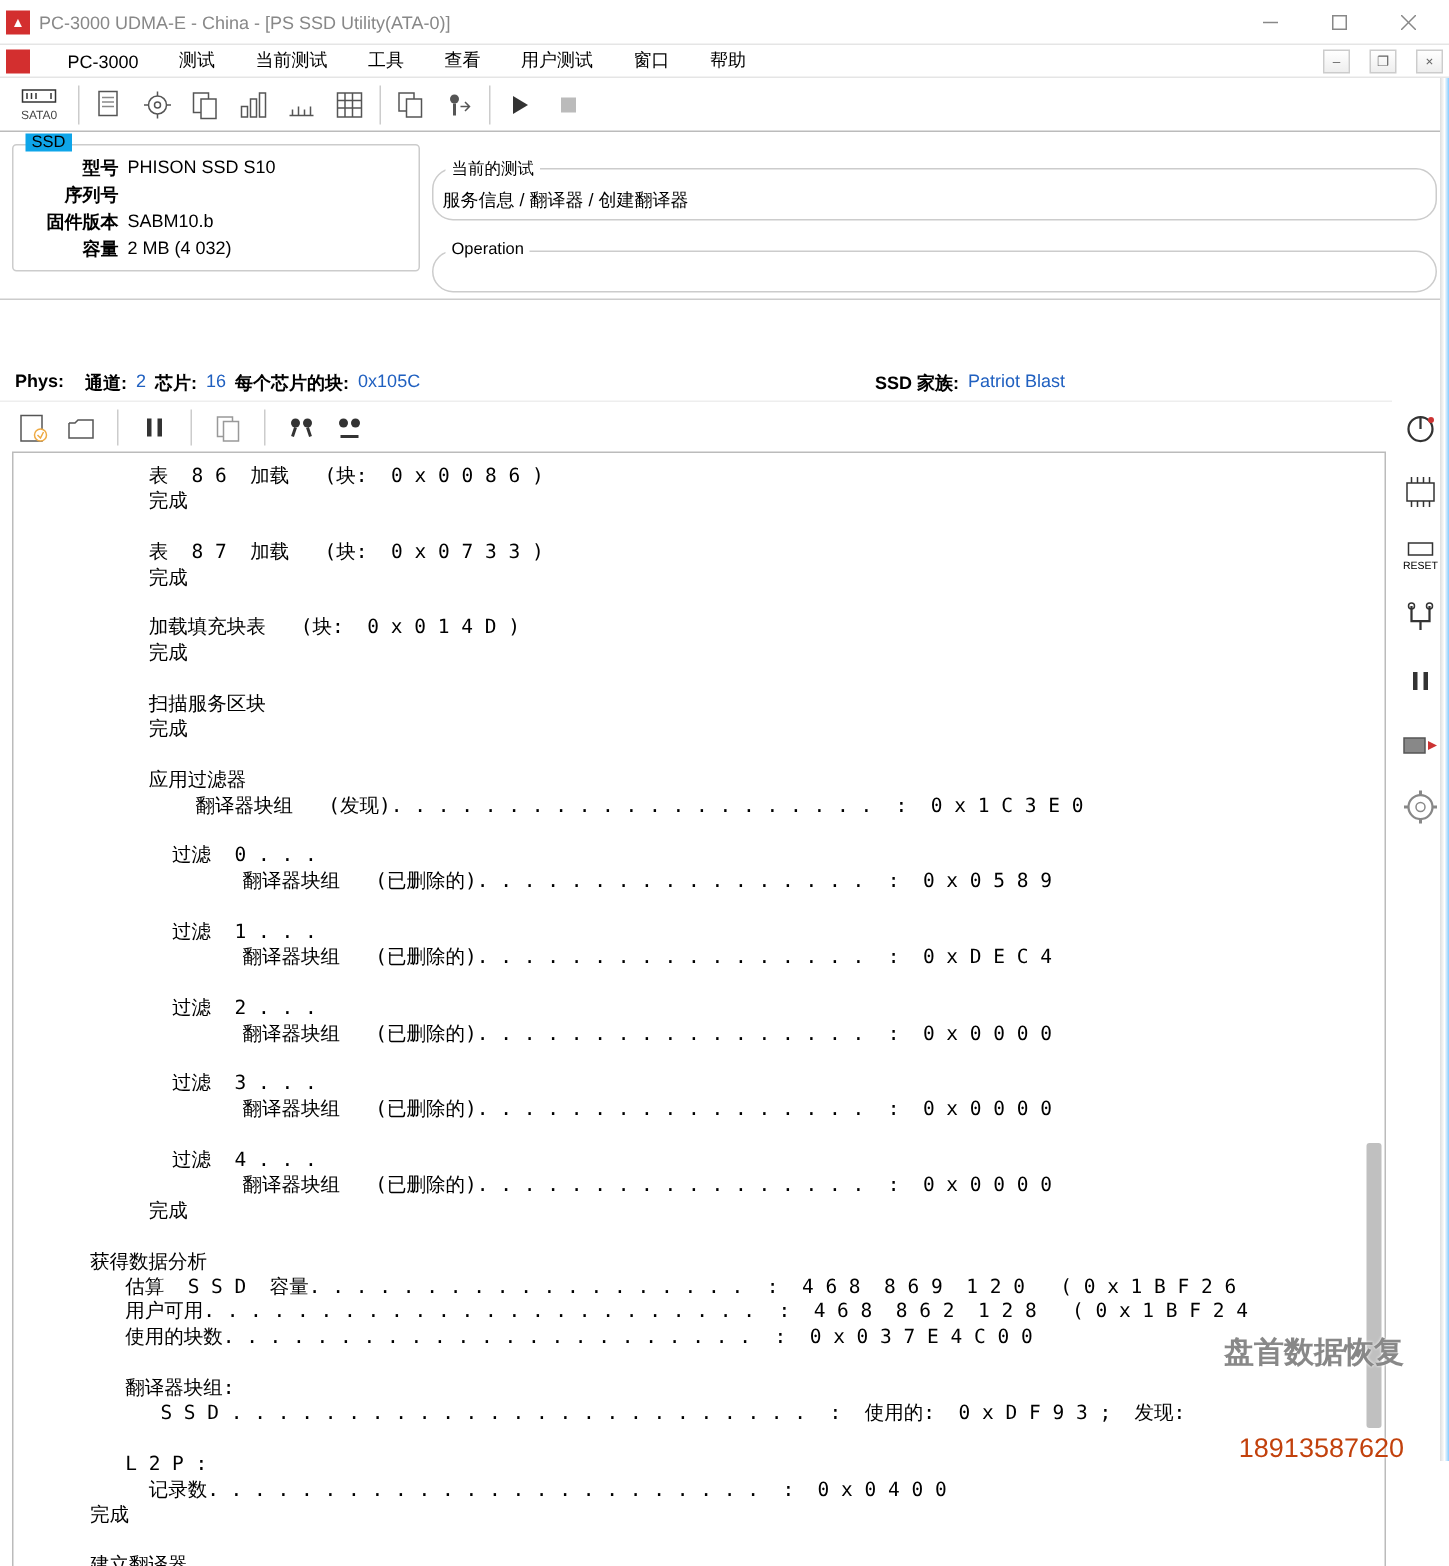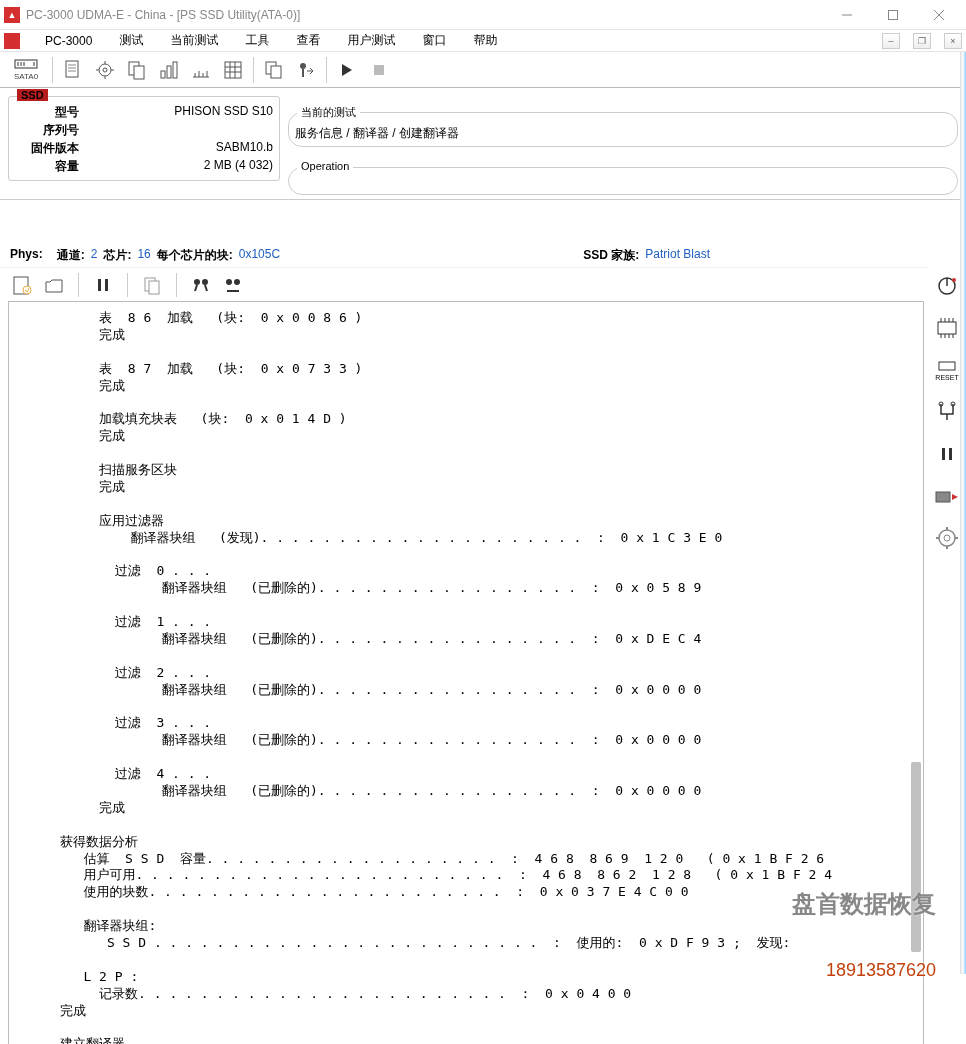--- a/index.html
+++ b/index.html
@@ -16,24 +16,24 @@
 .menubar .spacer { flex: 1; }
 .menubar .mdi-btn { width: 18px; height: 16px; border: 1px solid #ccc; margin-left: 2px; background: linear-gradient(#fff,#eee); font-size: 9px; display: flex; align-items: center; justify-content: center; color: #666; }
 
 .toolbar { height: 36px; border-bottom: 1px solid #bbb; display: flex; align-items: center; padding: 0 4px; gap: 0; }
 .tool-btn { width: 32px; height: 30px; display: flex; align-items: center; justify-content: center; color: #444; border: 1px solid transparent; }
 .tool-sep { width: 1px; height: 26px; background: #ccc; margin: 0 4px; }
 
 .info-row { display: flex; border-bottom: 1px solid #ccc; }
 .ssd-panel { width: 288px; padding: 4px 8px; position: relative; }
 .ssd-panel .groupbox { border: 1px solid #ccc; border-radius: 3px; padding: 6px 6px 4px; margin-top: 4px; position: relative; }
-.ssd-panel .legend { position: absolute; top: -8px; left: 8px; background: #b91c1c; padding: 0 4px; font-size: 11px; font-weight: bold; }
+.ssd-panel .legend { position: absolute; top: -8px; left: 8px; background: #0ea5e9; padding: 0 4px; font-size: 11px; }
 .ssd-prop { display: flex; margin: 1px 0; font-size: 12px; }
 .ssd-prop .label { width: 64px; text-align: right; margin-right: 6px; font-weight: bold; }
-.ssd-prop .value { flex: 1; text-align: right; }
+.ssd-prop .value { flex: 1; }
 .right-panel { flex: 1; display: flex; flex-direction: column; padding: 4px 8px 4px 0; }
 .rp-group { border: 1px solid #ccc; border-radius: 14px; padding: 12px 6px 4px; margin-top: 20px; position: relative; min-height: 28px; }
 .rp-group .legend { position: absolute; top: -8px; left: 8px; background: #fff; padding: 0 4px; font-size: 11px; }
 .rp-group .content { }
 
 .phys-row { padding: 3px 10px; display: flex; font-weight: bold; }
 .phys-row .seg { margin-right: 6px; margin-top: 44px; }
 .phys-row .blue { color: #2060c0; font-weight: normal; }
 .phys-row .label { font-weight: bold; }
 
@@ -41,21 +41,21 @@
 .mid-btn { width: 28px; height: 28px; display: flex; align-items: center; justify-content: center; }
 .mid-sep { width: 1px; height: 24px; background: #ccc; margin: 0 6px; }
 
 .log-area-wrap { display: flex; }
 .log-area { flex: 1; border: 1px solid #bbb; margin: 0 4px 0 8px; height: 664px; overflow: hidden; position: relative; background: #fff; }
 .log-content { padding: 8px 10px 8px 4px; white-space: pre; font-family: "SimSun", "NSimSun", monospace; font-size: 13px; line-height: 1.3; }
 .right-icon-col { width: 38px; display: flex; flex-direction: column; align-items: center; padding-top: 4px; gap: 12px; }
 .right-icon-col .ricon { width: 30px; height: 30px; display: flex; align-items: center; justify-content: center; border: 1px solid transparent; }
 
 .watermark { position: absolute; right: 30px; top: 888px; text-align: right; pointer-events: none; }
-.watermark .t1 { font-size: 24px; font-weight: bold; color: #888; text-shadow: 0 0 2px #fff; text-align: right; }
+.watermark .t1 { font-size: 20px; font-weight: bold; color: #888; text-shadow: 0 0 2px #fff; text-align: right; }
 .watermark .t2 { font-size: 18px; font-weight: normal; color: #c2410c; text-shadow: 0 0 2px #fff; margin-top: 40px; }
 
 .right-edge { position: absolute; right: 0; top: 52px; bottom: 70px; width: 6px; background: linear-gradient(90deg, #ddd, #fff, #8cf); }
 
 svg { display: block; }
 .scroll-thumb { position: absolute; right: 2px; width: 10px; background: #c0c0c0; border-radius: 2px; }
 </style>
 </head>
 <body>
 

